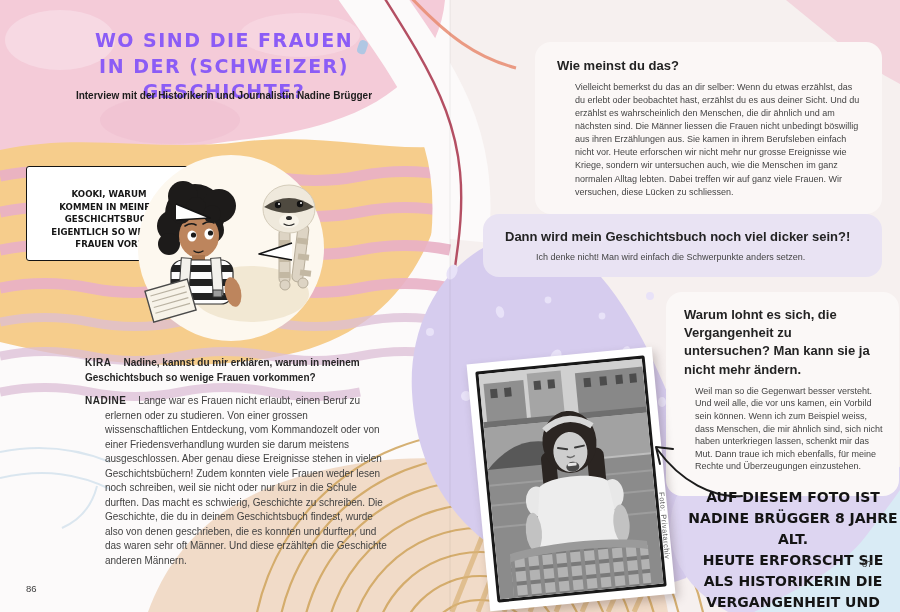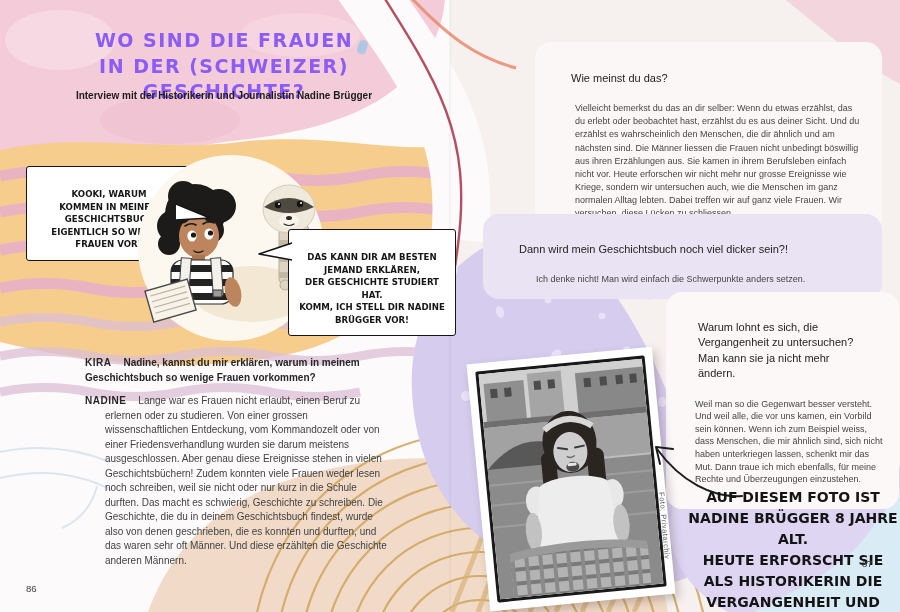--- a/index.html
+++ b/index.html
@@ -24,21 +24,21 @@
   .tail{position:absolute;z-index:3;}
 
   
   .interview{left:85px;top:356px;width:308px;font-size:10px;line-height:1.45;}
   .iq{margin:0 0 9px 0;font-weight:700;color:#262626;}
   .ia{margin:0;color:#424242;padding-left:20px;text-indent:-20px;}
   .ilabel{font-weight:700;color:#262626;margin-right:12px;letter-spacing:.5px;}
 
   
   .card{border-radius:16px;box-sizing:border-box;}
-  .card h3{margin:16px;font-size:11px;font-weight:400;color:#232323;line-height:1.4;}
+  .card h3{margin:2px;font-size:13px;font-weight:700;color:#232323;line-height:1.4;}
   .card p{margin:6px 0 0 0;font-size:9px;line-height:1.45;color:#454545;}
   .card1{left:535px;top:42px;width:347px;background:#fbf7f6;padding:13px 20px 15px;}
   .card1 p{margin-left:20px;}
   .card2{left:483px;top:214px;width:399px;background:#e9e3f3;padding:12px 20px 13px;}
   .card2 p{margin-left:33px;margin-top:5px;}
   .card3{left:666px;top:292px;width:233px;background:#fbf8f7;padding:12px 16px 23px;}
   .card3 p{margin-left:13px;line-height:1.4;}
 
   
   .photo{left:478px;top:355px;width:170px;background:#ffffff;padding:8px;
@@ -230,27 +230,20 @@
       <circle cx="146" cy="52" r="1" fill="#fff"></circle>
       <circle cx="168" cy="51" r="1" fill="#fff"></circle>
       <ellipse cx="156" cy="69" rx="10" ry="7" fill="#f8f4ea"></ellipse>
       <ellipse cx="156" cy="66" rx="3" ry="2" fill="#2a2a2a"></ellipse>
       <path d="M151,72 Q156,75 161,72" stroke="#2a2a2a" stroke-width="1.2" fill="none" stroke-linecap="round"></path>
       <circle cx="152" cy="133" r="5" fill="#ddd4c4" stroke="#b6ac99" stroke-width="1"></circle>
       <circle cx="170" cy="131" r="5" fill="#ddd4c4" stroke="#b6ac99" stroke-width="1"></circle>
     </g>
   </svg>
 
-  <div class="layer bubble bubble2">
-    <span>DAS KANN DIR AM BESTEN
-JEMAND ERKLÄREN,
-DER GESCHICHTE STUDIERT HAT.
-KOMM, ICH STELL DIR NADINE
-BRÜGGER VOR!</span>
-  </div>
   <svg class="tail" style="left:257px;top:240px" width="36" height="26">
     <path d="M35,3 L2,14 L35,20" fill="#fff" stroke="#141414" stroke-width="1.6" stroke-linejoin="round"></path>
   </svg>
 
   <div class="layer interview">
     <p class="iq">
       <span class="ilabel">KIRA</span><span>Nadine, kannst du mir erklären, warum in meinem Geschichtsbuch so wenige Frauen vorkommen?</span>
     </p>
     <p class="ia">
       <span class="ilabel">NADINE</span><span>Lange war es Frauen nicht erlaubt, einen Beruf zu erlernen oder zu studieren. Von einer grossen wissenschaftlichen Entdeckung, vom Kommandozelt oder von einer Friedensverhandlung wurden sie darum meistens ausgeschlossen. Aber genau diese Ereignisse stehen in vielen Geschichtsbüchern! Zudem konnten viele Frauen weder lesen noch schreiben, weil sie nicht oder nur kurz in die Schule durften. Das macht es schwierig, Geschichte zu schreiben. Die Geschichte, die du in deinem Geschichtsbuch findest, wurde also von denen geschrieben, die es konnten und durften, und das waren sehr oft Männer. Und diese erzählten die Geschichte anderen Männern.</span>

